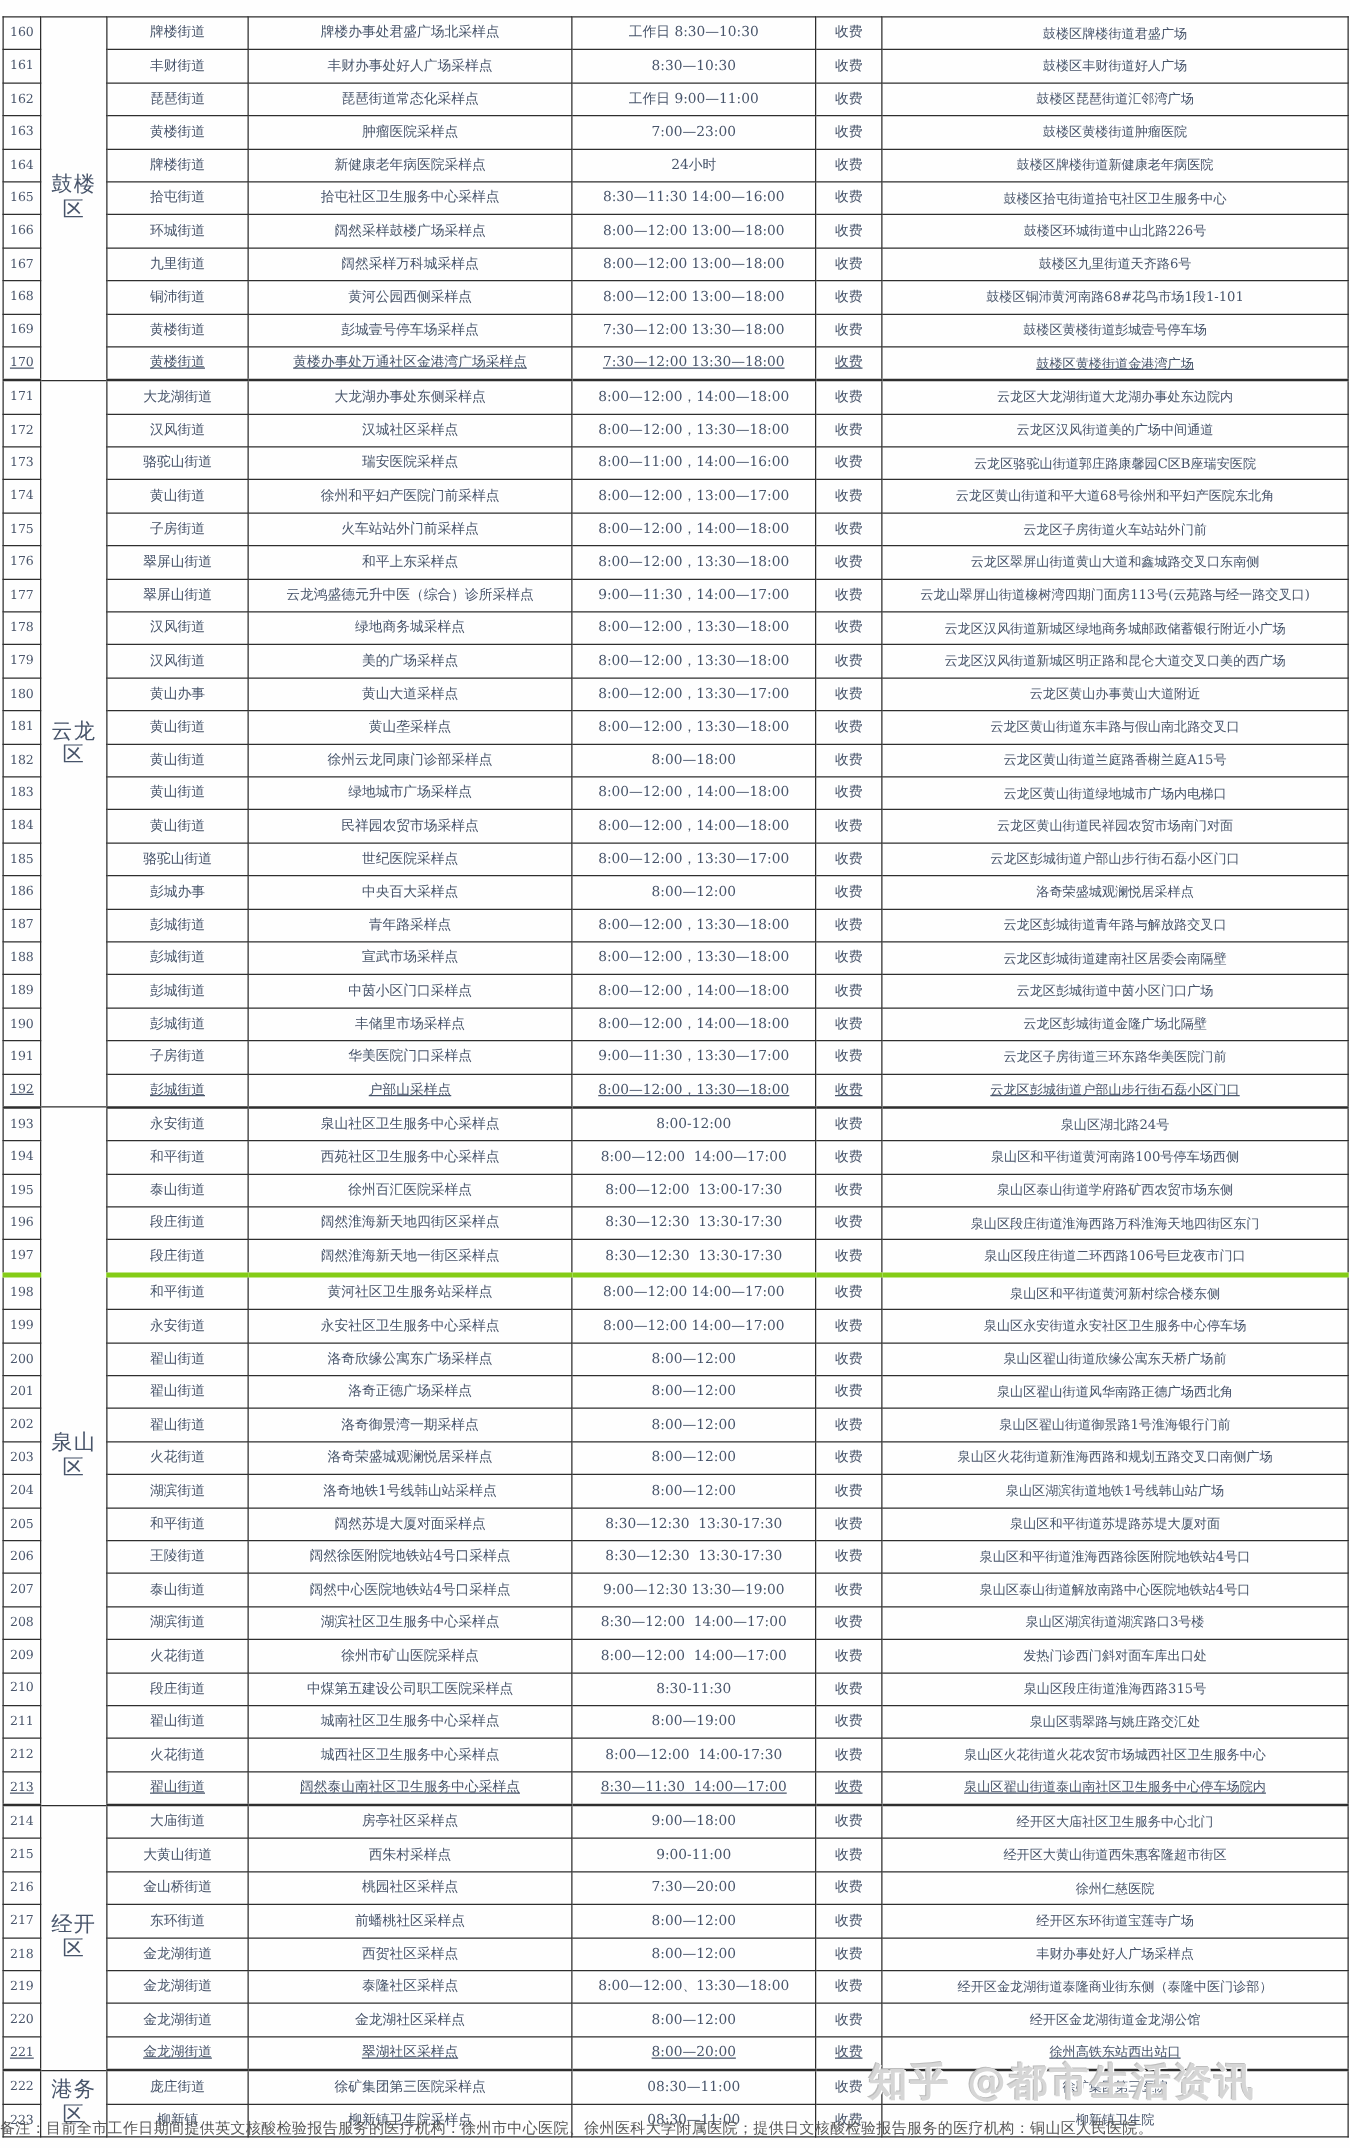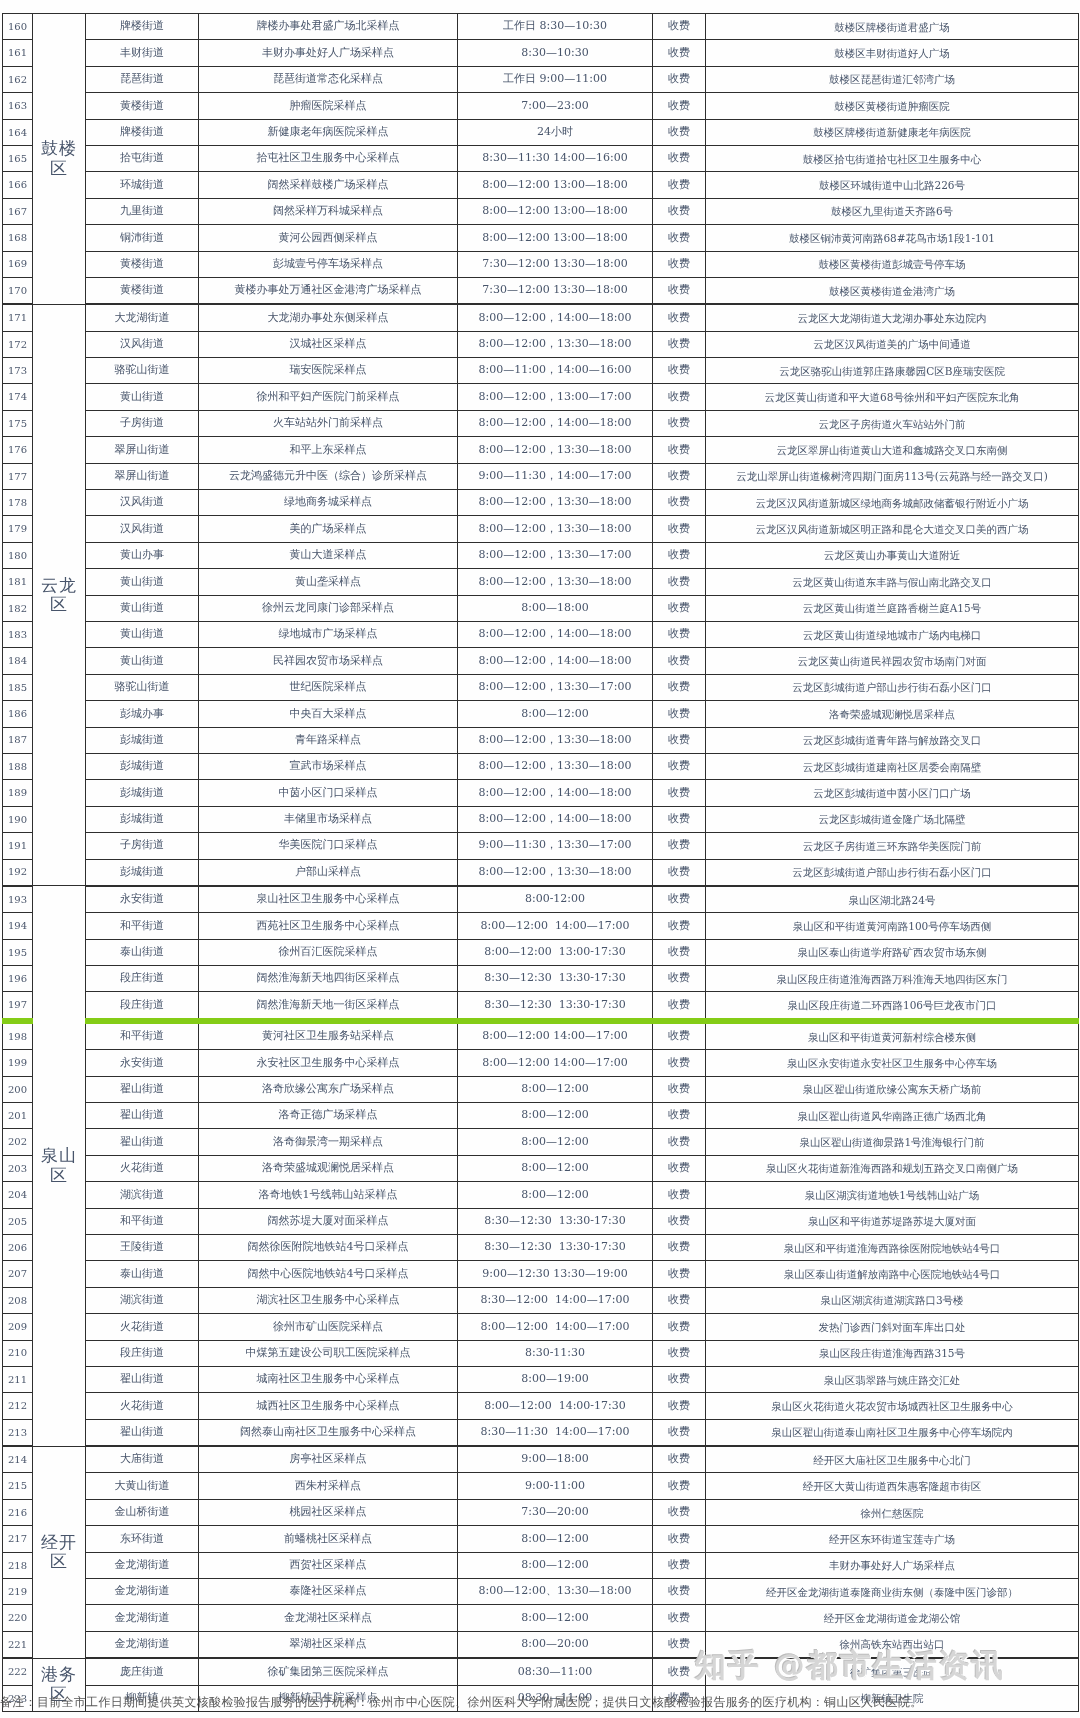--- a/index.html
+++ b/index.html
@@ -18,22 +18,22 @@
     color:#47546a;font-size:11px;line-height:1.15;
     padding:0 2px;overflow:hidden;height:25.4px;
   }
   .col-num{font-size:10px;color:#4a566b;}
   .col-district{font-size:17px;letter-spacing:1px;}
   .col-street{font-size:11px;}
   .col-site{font-size:11px;}
   .col-hours{font-size:11px;white-space:pre-wrap;}
   .col-fee{font-size:11px;}
   .col-address{font-size:10.5px;}
-  tr.group-end td{border-bottom-width:2px;}
-  tr.page-break td{border-bottom:6px solid #84cc16;}
+  tr.group-end td{border-bottom-width:2px;text-decoration:underline;}
+  tr.page-break td{border-bottom:4px solid #84cc16;}
   .watermark{
     position:absolute;left:695px;top:1645px;
     font-size:31px;font-weight:bold;letter-spacing:2px;
     color:#d6d6d6;
     text-shadow:1px 1px 0 #ffffff,-1px -1px 0 #bdbdbd;
     font-family:"DejaVu Sans","Liberation Sans",sans-serif;
     white-space:nowrap;
   }
   .note{
     position:absolute;left:0;top:1694px;width:940px;

